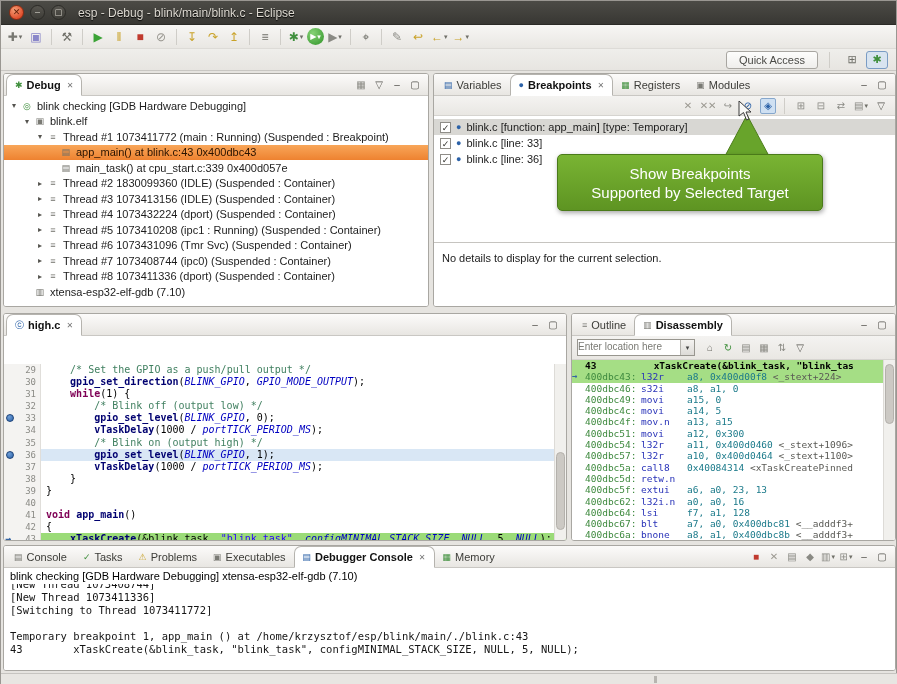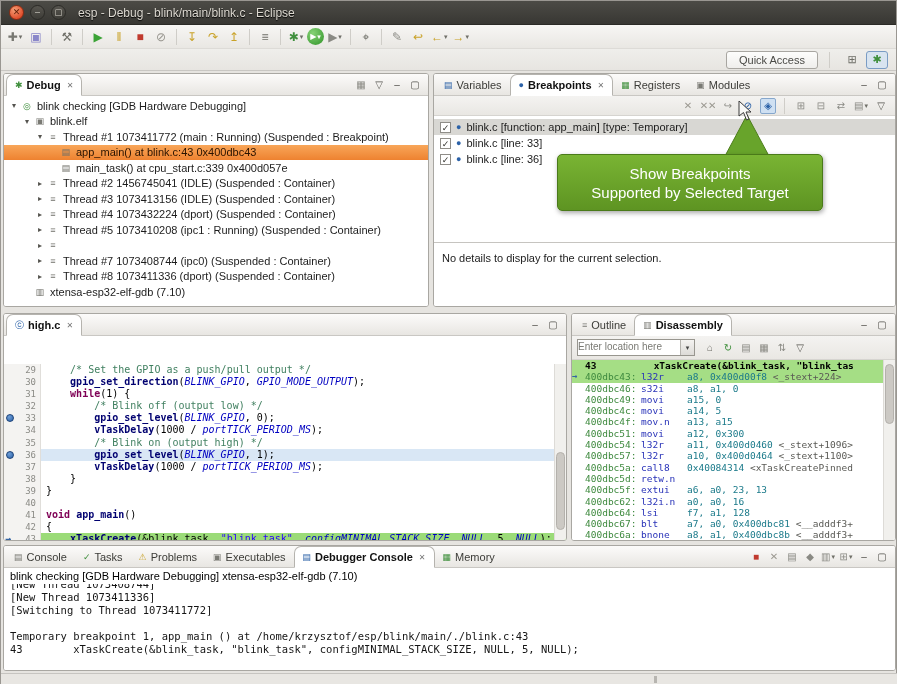--- a/index.html
+++ b/index.html
@@ -255,40 +255,41 @@
           <span class="tlabel">app_main() at blink.c:43 0x400dbc43</span>
         </div>
         <div class="trow" style="padding-left: 43px;">
           <span class="expander"></span>
           <span class="icon" style="color: rgb(111, 111, 104);">▤</span>
           <span class="tlabel">main_task() at cpu_start.c:339 0x400d057e</span>
         </div>
         <div class="trow" style="padding-left: 30px;">
           <span class="expander">▸</span>
           <span class="icon" style="color: rgb(111, 111, 104);">≡</span>
-          <span class="tlabel">Thread #2 1456745041 (IDLE) (Suspended : Container)</span>
+          <span class="tlabel">Thread #2 1830099360 (IDLE) (Suspended : Container)</span>
         </div>
         <div class="trow" style="padding-left: 30px;">
           <span class="expander">▸</span>
           <span class="icon" style="color: rgb(111, 111, 104);">≡</span>
           <span class="tlabel">Thread #3 1073413156 (IDLE) (Suspended : Container)</span>
         </div>
         <div class="trow" style="padding-left: 30px;">
           <span class="expander">▸</span>
           <span class="icon" style="color: rgb(111, 111, 104);">≡</span>
           <span class="tlabel">Thread #4 1073432224 (dport) (Suspended : Container)</span>
         </div>
         <div class="trow" style="padding-left: 30px;">
           <span class="expander">▸</span>
           <span class="icon" style="color: rgb(111, 111, 104);">≡</span>
           <span class="tlabel">Thread #5 1073410208 (ipc1 : Running) (Suspended : Container)</span>
         </div>
         <div class="trow" style="padding-left: 30px;">
           <span class="expander">▸</span>
           <span class="icon" style="color: rgb(111, 111, 104);">≡</span>
+          <span class="tlabel">Thread #6 1073431096 (Tmr Svc) (Suspended : Container)</span>
         </div>
         <div class="trow" style="padding-left: 30px;">
           <span class="expander">▸</span>
           <span class="icon" style="color: rgb(111, 111, 104);">≡</span>
           <span class="tlabel">Thread #7 1073408744 (ipc0) (Suspended : Container)</span>
         </div>
         <div class="trow" style="padding-left: 30px;">
           <span class="expander">▸</span>
           <span class="icon" style="color: rgb(111, 111, 104);">≡</span>
           <span class="tlabel">Thread #8 1073411336 (dport) (Suspended : Container)</span>

